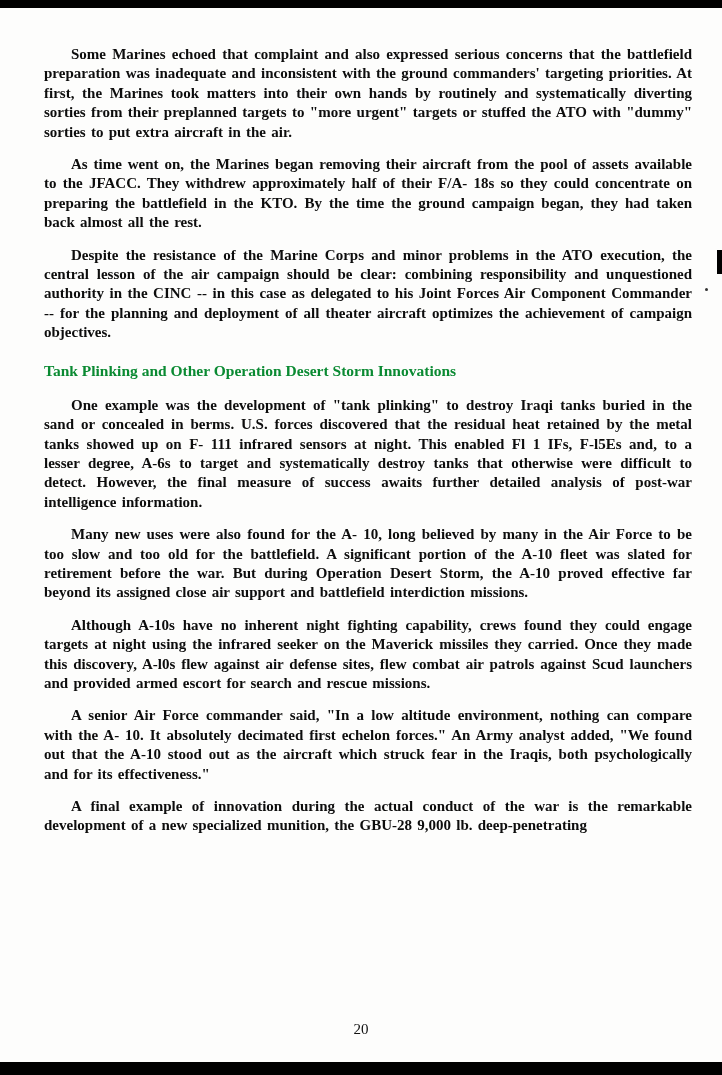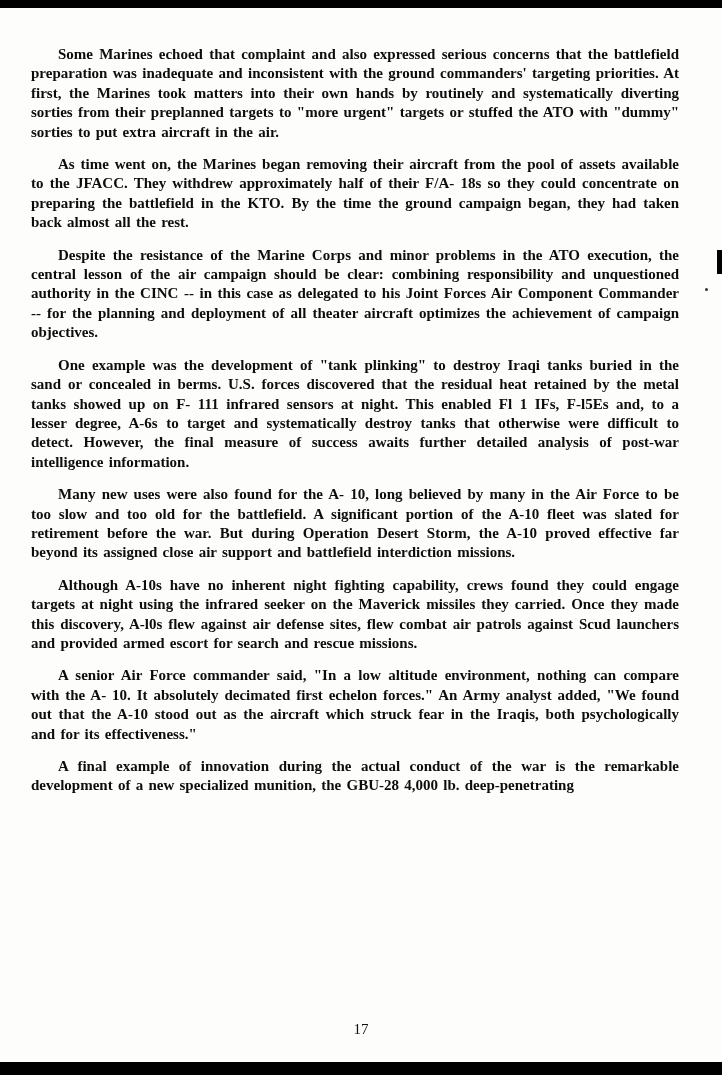--- a/index.html
+++ b/index.html
@@ -35,21 +35,21 @@
   .scan-dot {
     position: absolute;
     right: 14px; top: 288px;
     width: 3px; height: 3px;
     background: #333;
     border-radius: 50%;
   }
   .content {
     position: absolute;
     top: 45px;
-    left: 31px;
+    left: 44px;
     width: 648px;
     color: #0d0d0d;
   }
   p.body {
     font-size: 15px;
     font-weight: 700;
     line-height: 19.4px;
     text-align: justify;
     text-indent: 27px;
     margin: 0 0 13px 0;
@@ -74,25 +74,26 @@
 </style>
 </head>
 <body>
 
 <div class="scan-bar-top"></div>
 
 <div class="content">
   <p class="body">Some Marines echoed that complaint and also expressed serious concerns that the battlefield preparation was inadequate and inconsistent with the ground commanders' targeting priorities. At first, the Marines took matters into their own hands by routinely and systematically diverting sorties from their preplanned targets to "more urgent" targets or stuffed the ATO with "dummy" sorties to put extra aircraft in the air.</p>
   <p class="body">As time went on, the Marines began removing their aircraft from the pool of assets available to the JFACC. They withdrew approximately half of their F/A- 18s so they could concentrate on preparing the battlefield in the KTO. By the time the ground campaign began, they had taken back almost all the rest.</p>
   <p class="body">Despite the resistance of the Marine Corps and minor problems in the ATO execution, the central lesson of the air campaign should be clear: combining responsibility and unquestioned authority in the CINC -- in this case as delegated to his Joint Forces Air Component Commander -- for the planning and deployment of all theater aircraft optimizes the achievement of campaign objectives.</p>
+  <h2 class="section" style="color: rgb(10, 138, 50);">Tank Plinking and Other Operation Desert Storm Innovations</h2>
   <p class="body">One example was the development of "tank plinking" to destroy Iraqi tanks buried in the sand or concealed in berms. U.S. forces discovered that the residual heat retained by the metal tanks showed up on F- 111 infrared sensors at night. This enabled Fl 1 IFs, F-l5Es and, to a lesser degree, A-6s to target and systematically destroy tanks that otherwise were difficult to detect. However, the final measure of success awaits further detailed analysis of post-war intelligence information.</p>
   <p class="body">Many new uses were also found for the A- 10, long believed by many in the Air Force to be too slow and too old for the battlefield. A significant portion of the A-10 fleet was slated for retirement before the war. But during Operation Desert Storm, the A-10 proved effective far beyond its assigned close air support and battlefield interdiction missions.</p>
   <p class="body">Although A-10s have no inherent night fighting capability, crews found they could engage targets at night using the infrared seeker on the Maverick missiles they carried. Once they made this discovery, A-l0s flew against air defense sites, flew combat air patrols against Scud launchers and provided armed escort for search and rescue missions.</p>
   <p class="body">A senior Air Force commander said, "In a low altitude environment, nothing can compare with the A- 10. It absolutely decimated first echelon forces." An Army analyst added, "We found out that the A-10 stood out as the aircraft which struck fear in the Iraqis, both psychologically and for its effectiveness."</p>
-  <p class="body">A final example of innovation during the actual conduct of the war is the remarkable development of a new specialized munition, the GBU-28 4,000 lb. deep-penetrating</p>
+  <p class="body">A final example of innovation during the actual conduct of the war is the remarkable development of a new specialized munition, the GBU-28 9,000 lb. deep-penetrating</p>
 </div>
 
-<div class="page-number">17</div>
+<div class="page-number">20</div>
 
 <div class="scan-artifact-right"></div>
 <div class="scan-dot"></div>
 
 <div class="scan-bar-bottom"></div>
 
 </body></html>

